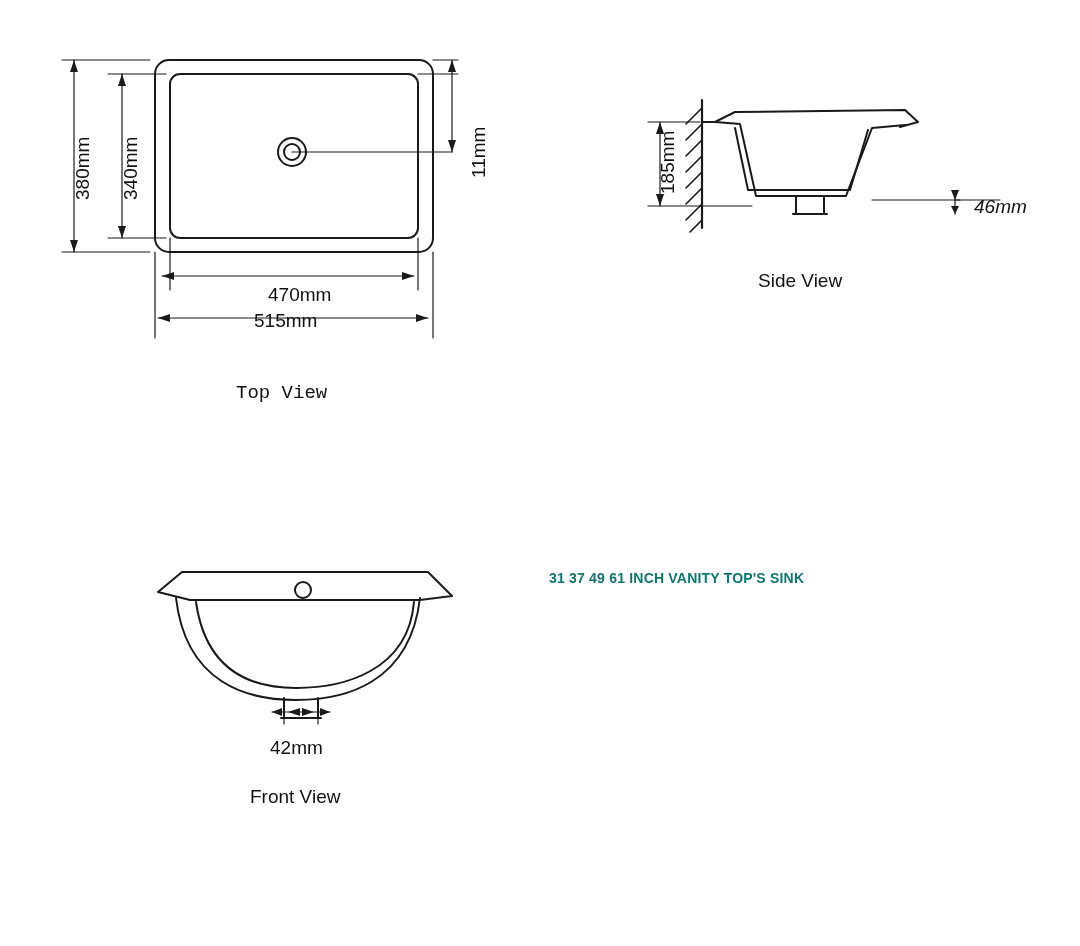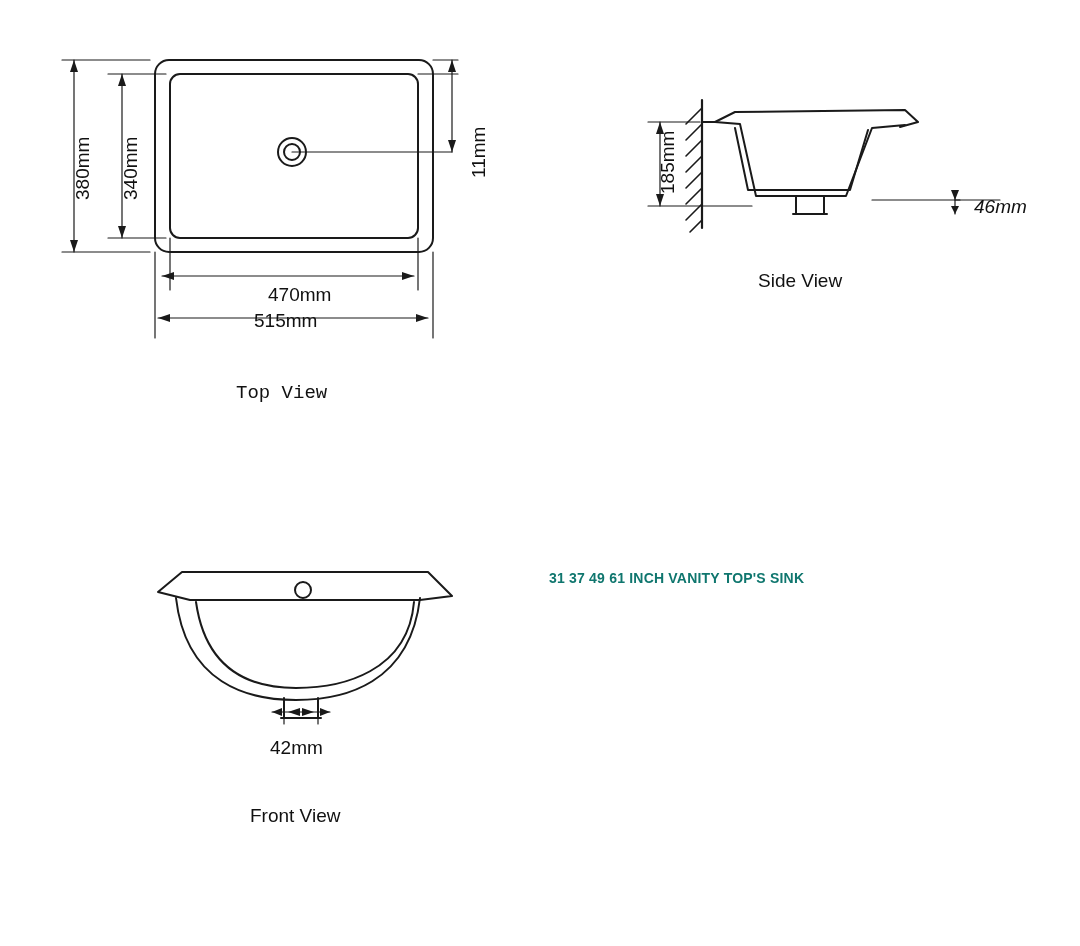--- a/index.html
+++ b/index.html
@@ -199,17 +199,17 @@
   <div class="view-title" style="left:236px; top:382px;font-family:Liberation Mono, monospace;">Top View</div>
 
   <div class="lbl vert" style="left:657px; top:194px;">185mm</div>
 
   <div class="lbl" style="left:974px; top:196px;font-style:italic;">46mm</div>
 
   <div class="view-title" style="left:758px; top:270px;">Side View</div>
 
   <div class="lbl" style="left:270px; top:727px;margin-top:10px;">42mm</div>
 
-  <div class="view-title" style="left:250px; top:786px;margin-top:19px;">Front View</div>
+  <div class="view-title" style="left:250px; top:786px;">Front View</div>
 
   <div class="prod-title" style="left:549px; top:570px;">31 37 49 61 INCH VANITY TOP'S  SINK</div>
 
 </div>
 
 </body></html>

